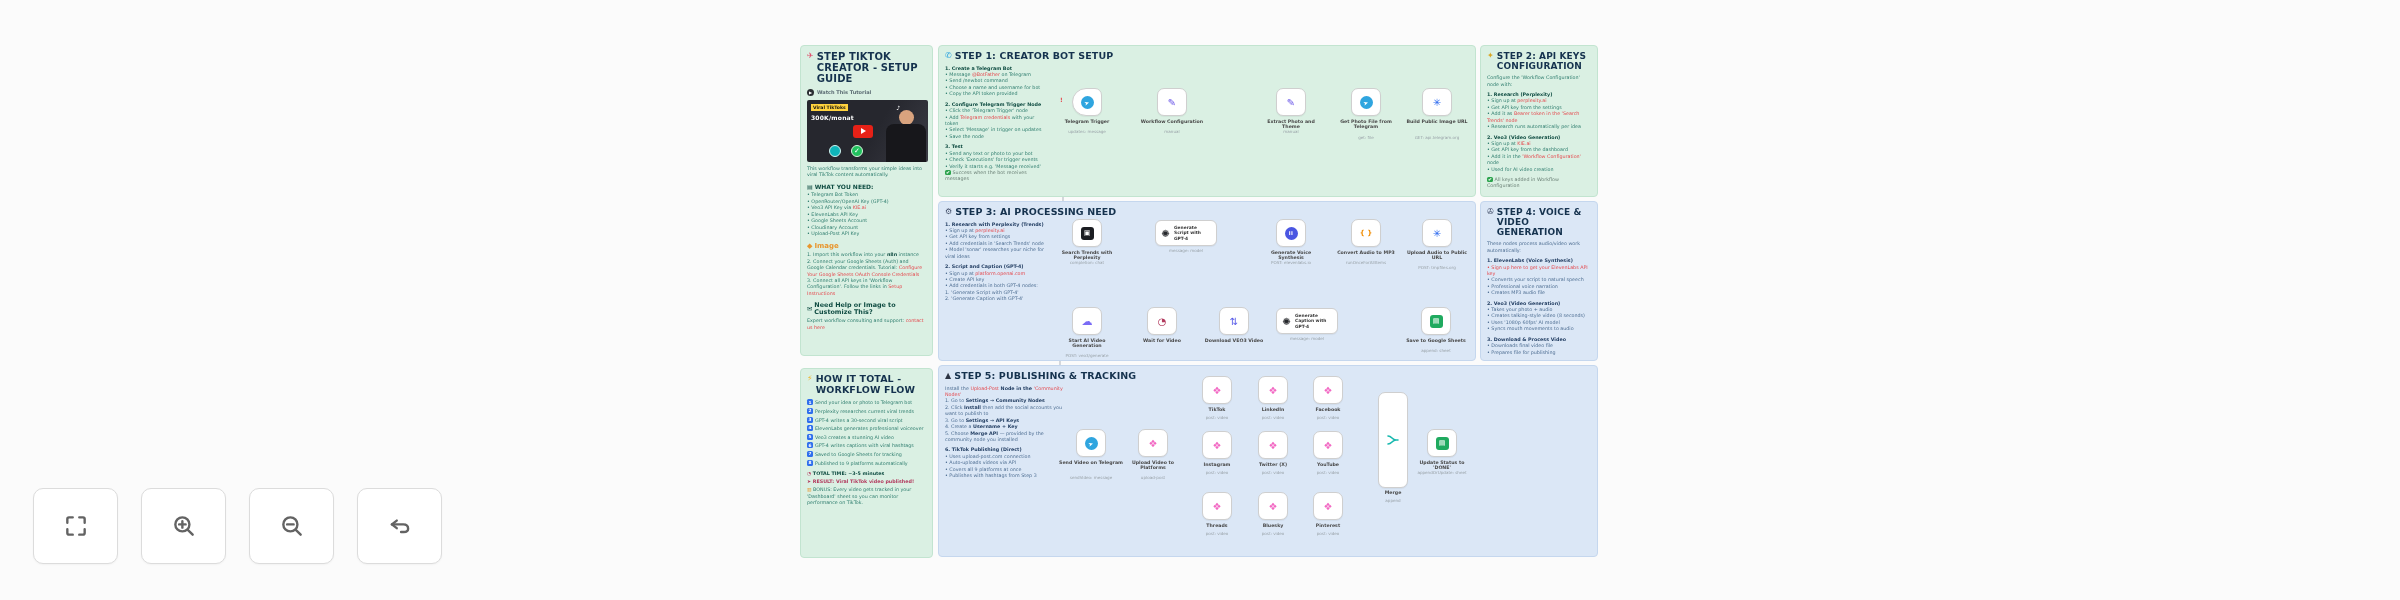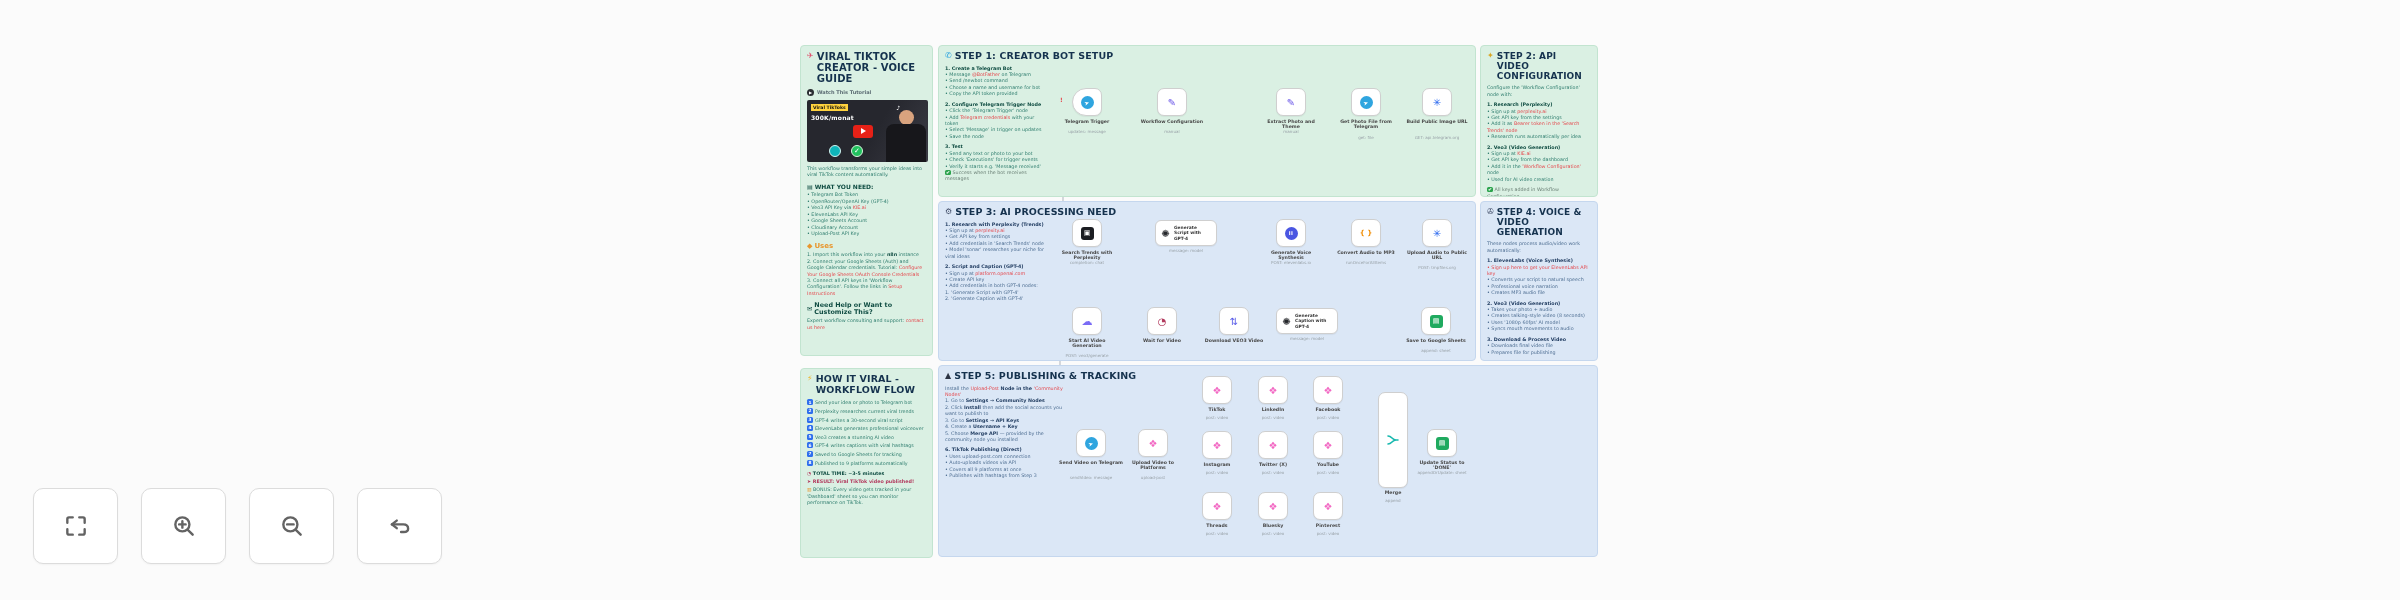--- a/index.html
+++ b/index.html
@@ -135,21 +135,21 @@
         <circle cx="1377" cy="453" r="1.2"></circle>
       <circle cx="1377" cy="464" r="1.2"></circle>
         <circle cx="1377" cy="475" r="1.2"></circle>
         <circle cx="1377" cy="486" r="1.2"></circle>
     </g>
   </svg>
 
   <div class="sticky green big" style="left:800px;top:45px;width:133px;height:311px">
     <div class="stitle">
         <span class="hic" style="color:#e0526f">✈</span>
-        <span>VIRAL TIKTOK CREATOR - VOICE GUIDE</span>
+        <span>STEP TIKTOK CREATOR - SETUP GUIDE</span>
       </div>
     <div class="watch">
         <span class="wic">▶</span>
         <span>Watch This Tutorial</span>
       </div>
     <div class="thumb">
       <span class="t-badge">Viral TikToks</span>
       <span class="t-big">300K/monat</span>
       <span class="t-note">♪</span>
       <span class="t-head"></span>
@@ -167,40 +167,40 @@
         <div class="ln"><span>• Telegram Bot Token</span></div>
         <div class="ln"><span>• OpenRouter/OpenAI Key (GPT-4)</span></div>
         <div class="ln"><span>• Veo3 API Key via </span><span class="c-red">KIE.ai</span></div>
         <div class="ln"><span>• ElevenLabs API Key</span></div>
         <div class="ln"><span>• Google Sheets Account</span></div>
         <div class="ln"><span>• Cloudinary Account</span></div>
         <div class="ln"><span>• Upload-Post API Key</span></div>
       </div>
     <div class="sechead orange">
         <span>◆</span>
-        <span>Uses</span>
+        <span>Image</span>
       </div>
     <div class="slines" style="margin-top:0">
         <div class="ln"><span>1. Import this workflow into your </span><span class="c-b">n8n</span><span> instance</span></div>
         <div class="ln"><span>2. Connect your Google Sheets (Auth) and Google Calendar credentials. Tutorial: </span><span class="c-red">Configure Your Google Sheets OAuth Console Credentials</span></div>
         <div class="ln"><span>3. Connect all API keys in 'Workflow Configuration'. Follow the links in </span><span class="c-red">Setup Instructions</span></div>
       </div>
     <div class="sechead teal" style="font-size:6.4px;line-height:1.1">
         <span>✉</span>
-        <span>Need Help or Want to Customize This?</span>
+        <span>Need Help or Image to Customize This?</span>
       </div>
     <div class="slines" style="margin-top:0">
         <div class="ln"><span>Expert workflow consulting and support: </span><span class="c-red">contact us here</span></div>
       </div>
   </div>
 
   <div class="sticky green" style="left:800px;top:368px;width:133px;height:190px">
     <div class="stitle" style="font-size:9.5px">
         <span class="hic" style="color:#f0b429">⚡</span>
-        <span>HOW IT VIRAL - WORKFLOW FLOW</span>
+        <span>HOW IT TOTAL - WORKFLOW FLOW</span>
       </div>
     <div class="slines" style="line-height:1.75">
         <div class="ln"><span class="badge">1</span><span>Send your idea or photo to Telegram bot</span></div>
         <div class="ln"><span class="badge">2</span><span>Perplexity researches current viral trends</span></div>
         <div class="ln"><span class="badge">3</span><span>GPT-4 writes a 30-second viral script</span></div>
         <div class="ln"><span class="badge">4</span><span>ElevenLabs generates professional voiceover</span></div>
         <div class="ln"><span class="badge">5</span><span>Veo3 creates a stunning AI video</span></div>
         <div class="ln"><span class="badge">6</span><span>GPT-4 writes captions with viral hashtags</span></div>
         <div class="ln"><span class="badge">7</span><span>Saved to Google Sheets for tracking</span></div>
         <div class="ln"><span class="badge">8</span><span>Published to 9 platforms automatically</span></div>
@@ -232,21 +232,21 @@
         <div class="ln"><span>• Send any text or photo to your bot</span></div>
         <div class="ln"><span>• Check 'Executions' for trigger events</span></div>
         <div class="ln"><span>• Verify it starts e.g. 'Message received'</span></div>
         <div class="ln"><span class="c-greenbox">✔</span><span class="c-dim"> Success when the bot receives messages</span></div>
       </div>
   </div>
 
   <div class="sticky green" style="left:1480px;top:45px;width:118px;height:152px">
     <div class="stitle">
         <span class="hic" style="color:#d9a520">✦</span>
-        <span>STEP 2: API VIDEO CONFIGURATION</span>
+        <span>STEP 2: API KEYS CONFIGURATION</span>
       </div>
     <div class="slines">
         <div class="ln"><span>Configure the 'Workflow Configuration' node with:</span></div>
         <div class="ln"><span> </span></div>
         <div class="ln c-b"><span>1. Research (Perplexity)</span></div>
         <div class="ln"><span>• Sign up at </span><span class="c-red">perplexity.ai</span></div>
         <div class="ln"><span>• Get API key from the settings</span></div>
         <div class="ln"><span>• Add it as </span><span class="c-red">Bearer token in the 'Search Trends' node</span></div>
         <div class="ln"><span>• Research runs automatically per idea</span></div>
         <div class="ln"><span> </span></div>

